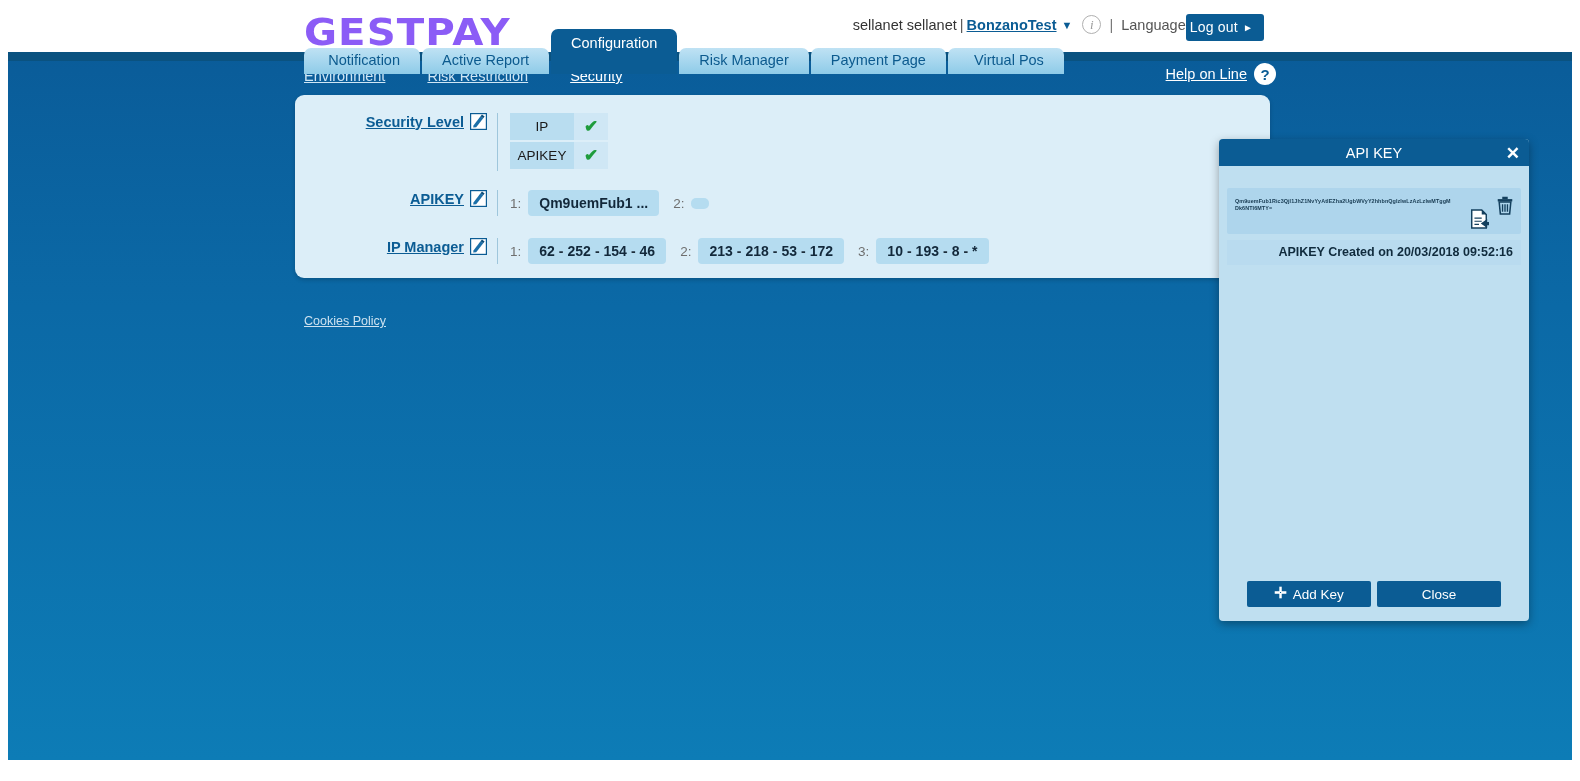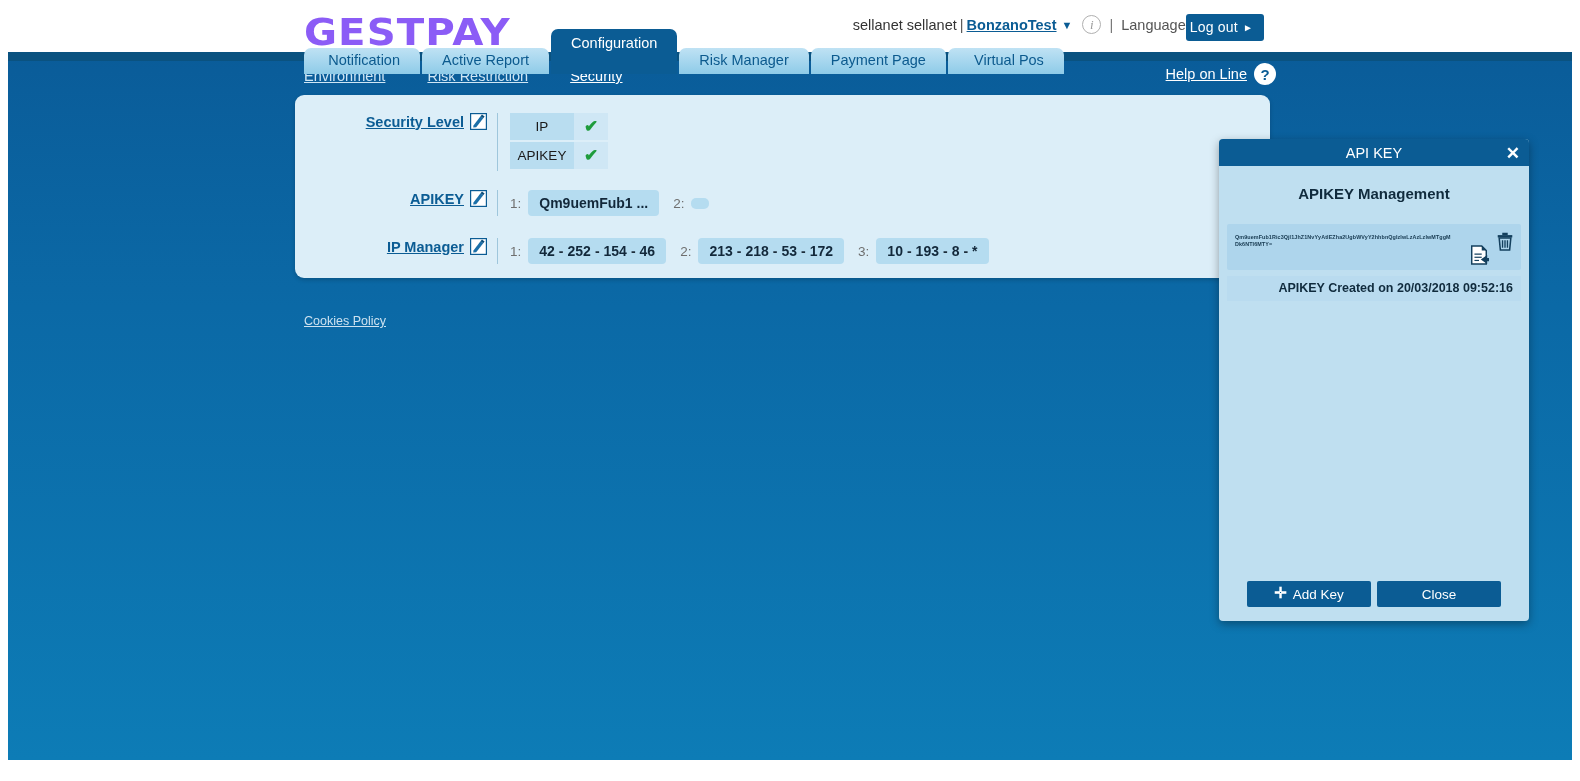--- a/index.html
+++ b/index.html
@@ -519,21 +519,21 @@
               <rect x="0.6" y="0.6" width="15.8" height="15.8" fill="#ffffff" stroke="#0b5c94" stroke-width="1.2"></rect>
               <path d="M3.5 12.5 L10.5 3.2 L13.2 5.2 L6.2 14.2 L3.2 14.6 Z" fill="#1b6fa8"></path>
               <path d="M10.5 3.2 L12.0 1.4 L14.6 3.4 L13.2 5.2 Z" fill="#0b4d7a"></path>
             </svg>
           </span>
         </div>
         <div class="divider"></div>
         <div class="val-group">
           <span class="val-index">1:</span>
           <span class="val-box">
-            <span>42</span>
+            <span>62</span>
               <span class="dot">-</span>
               <span>252</span>
               <span class="dot">-</span>
               <span>154</span>
               <span class="dot">-</span>
               <span>46</span>
           </span>
           <span class="val-index">2:</span>
           <span class="val-box">
             <span>213</span>
@@ -561,21 +561,20 @@
 
     <div id="cookies-policy">Cookies Policy</div>
   </div>
 
   <div id="modal">
     <div id="modal-header">
       <span>API KEY</span>
       <span id="modal-close">✕</span>
     </div>
 
-    <div id="modal-title">APIKEY Management</div>
 
     <div id="key-card">
       <div id="key-string">Qm9uemFub1Ric3Qjl1JhZ1NvYyAtIEZha2UgbWVyY2hhbnQgIzIwLzAzLzIwMTggMDk6NTI6MTY=</div>
       <div id="key-actions">
         <span class="key-icon" style="position:relative; top:14px;">
           <svg viewBox="0 0 22 24" width="20" height="22">
             <path d="M3 2 h11 l5 5 v15 h-16 z" fill="#ffffff" stroke="#14405e" stroke-width="1.6"></path>
             <path d="M14 2 v5 h5 z" fill="#14405e"></path>
             <line x1="6" y1="11" x2="14" y2="11" stroke="#14405e" stroke-width="1.3"></line>
             <line x1="6" y1="14.5" x2="14" y2="14.5" stroke="#14405e" stroke-width="1.3"></line>

